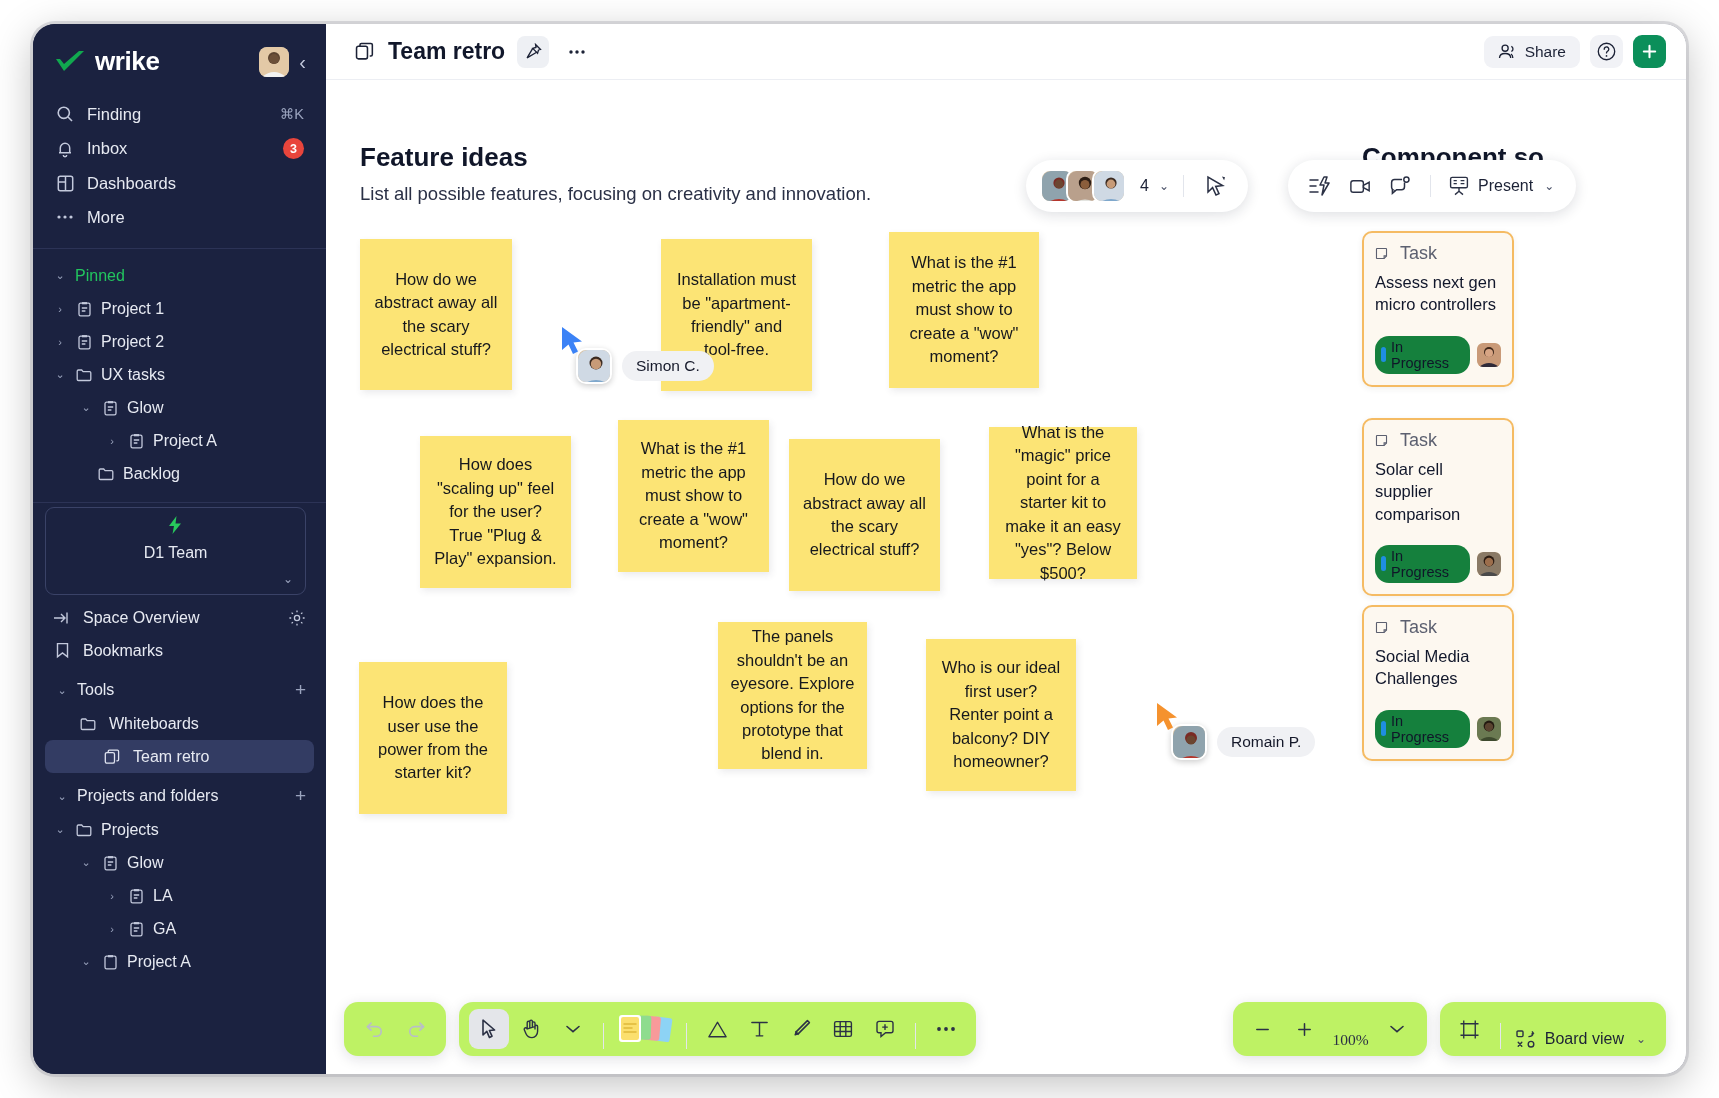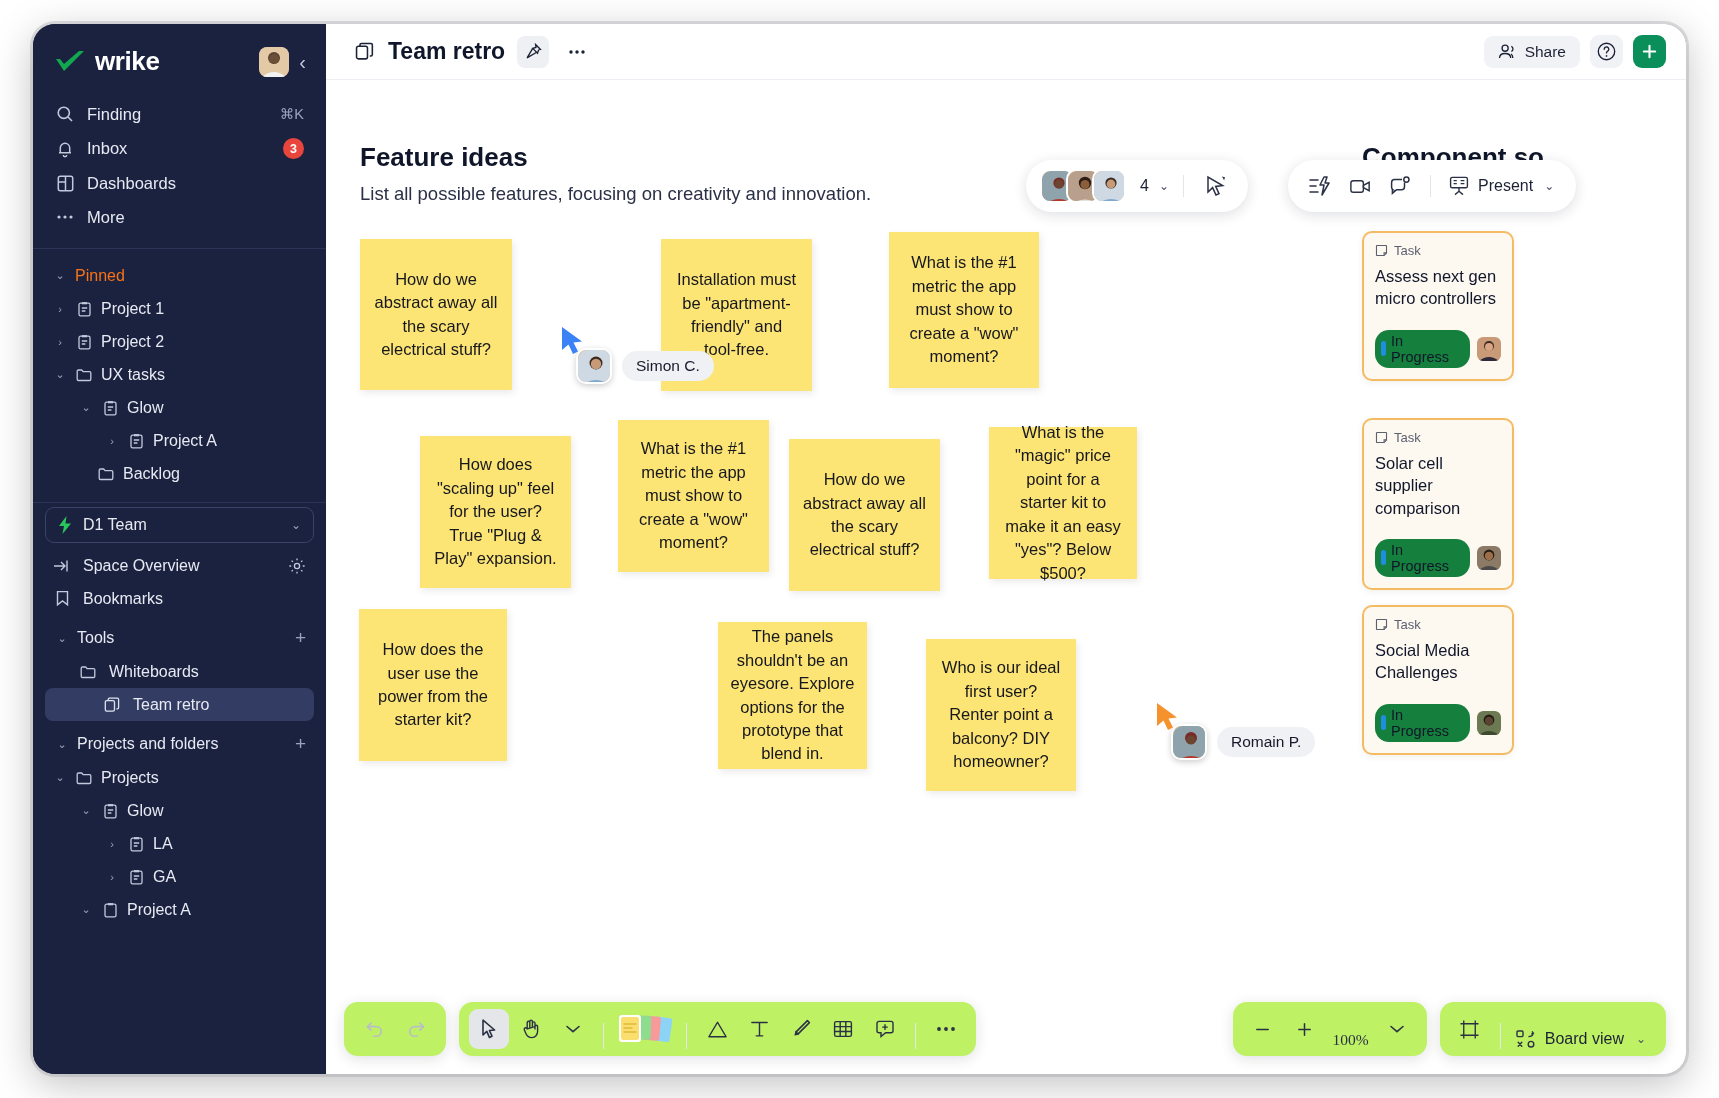--- a/index.html
+++ b/index.html
@@ -64,23 +64,24 @@
   .chev { width:14px; flex:0 0 14px; color:#97a0ba; font-size:11px; display:flex; align-items:center; justify-content:center;}
   .chev.blank { visibility:hidden; }
   .t-ico { width:18px; height:18px; flex:0 0 18px; color:#c3c9dc; display:flex;align-items:center;justify-content:center;}
 
   .section-head {
     display:flex; align-items:center; gap:8px;
     padding: 6px 20px 6px 20px; font-size:16px; color:#9aa3bd; min-height:32px;
   }
   .section-head .plus, .section-head .dots { margin-left:auto; color:#9aa3bd; font-size:19px; cursor:pointer;}
   .space-select {
-    margin: 4px 12px 0 12px; border:1px solid #3a4267; border-radius:9px;
+    margin: 4px 20px 0 12px; border:1px solid #3a4267; border-radius:9px;
     display:flex; align-items:center; gap:10px; padding:8px 12px; cursor:pointer;
     font-size:16px;
+    flex-direction:column;
   }
   .space-select .sel-chev { margin-left:auto; color:#9aa3bd; font-size:12px;}
 
   
   .main {
     flex:1; background:#ffffff; display:flex; flex-direction:column;
     position:relative; min-width:0;
   }
   .topbar {
     height:56px; flex:0 0 56px; display:flex; align-items:center;
@@ -158,21 +159,21 @@
     margin-left:4px;
   }
 
   
   .task-card {
     position:absolute; width:152px;
     background:#fdf8f0; border:2px solid #f5bb63; border-radius:10px;
     padding:10px 11px 11px 11px;
     box-shadow:0 2px 6px rgba(60,50,30,.07);
   }
-  .task-kicker { display:flex; align-items:center; gap:6px; font-size:13px; color:#5c6070; margin-bottom:7px;}
+  .task-kicker { display:flex; align-items:center; gap:12px; font-size:18px; color:#5c6070; margin-bottom:7px;}
   .task-title { font-size:16.5px; line-height:1.35; color:#11172b; }
   .task-foot { display:flex; align-items:center; gap:7px; margin-top:20px; }
   .status-chip {
     display:flex; align-items:center; gap:5px;
     background:#15803d; border-radius:14px; padding:3px 8px 3px 6px;
     font-size:14.5px; color:#101629; flex:1;
   }
   .status-bar-ico { width:5px; height:15px; border-radius:3px; background:#1f8ee0; flex:0 0 5px;}
   .task-foot .avatar { width:24px;height:24px;border-radius:6px; flex:0 0 24px;}
 
@@ -265,21 +266,21 @@
         </span>
         <span class="label">More</span>
       </div>
     </div>
 
     <div class="sb-divider"></div>
 
     <div class="tree">
       <div class="tree-row">
         <span class="chev">⌄</span>
-        <span class="label" style="color:#f97316">Pinned</span>
+        <span class="label" style="color:#22c55e">Pinned</span>
       </div>
 
       <div class="tree-row" style="padding-left:8px">
         <span class="chev">›</span>
         <span class="t-ico">
           <svg width="15" height="16" viewBox="0 0 15 16" fill="none" stroke="#c3c9dc" stroke-width="1.3">
               <rect x="2" y="2.2" width="11" height="12.6" rx="1.6"></rect>
               <path d="M5 1.1h5v2.2H5z" fill="#c3c9dc" stroke="none"></path>
               <path d="M4.8 7h5.4M4.8 10h3.6"></path>
             </svg>
@@ -528,21 +529,21 @@
       <div class="frame-title" style="left:1036px;top:62px">Component so</div>
       <div class="frame-sub" style="left:1036px;top:103px">Finding and acquir</div>
 
       <div class="note" style="left:34px;top:159px;width:152px;height:151px">How do we abstract away all the scary electrical stuff?</div>
       <div class="note" style="left:335px;top:159px;width:151px;height:152px">Installation must be "apartment-friendly" and tool-free.</div>
       <div class="note" style="left:563px;top:152px;width:150px;height:156px">What is the #1 metric the app must show to create a "wow" moment?</div>
       <div class="note" style="left:94px;top:356px;width:151px;height:152px">How does "scaling up" feel for the user? True "Plug &amp; Play" expansion.</div>
       <div class="note" style="left:292px;top:340px;width:151px;height:152px">What is the #1 metric the app must show to create a "wow" moment?</div>
       <div class="note" style="left:463px;top:359px;width:151px;height:152px">How do we abstract away all the scary electrical stuff?</div>
       <div class="note" style="left:663px;top:347px;width:148px;height:152px">What is the "magic" price point for a starter kit to make it an easy "yes"? Below $500?</div>
-      <div class="note" style="left:33px;top:529px;width:148px;height:152px">How does the user use the power from the starter kit?</div>
+      <div class="note" style="left:33px;top:582px;width:148px;height:152px">How does the user use the power from the starter kit?</div>
       <div class="note" style="left:392px;top:542px;width:149px;height:147px">The panels shouldn't be an eyesore. Explore options for the prototype that blend in.</div>
       <div class="note" style="left:600px;top:559px;width:150px;height:152px">Who is our ideal first user? Renter point a balcony? DIY homeowner?</div>
 
       <div class="task-card" style="left:1036px;top:151px">
         <div class="task-kicker">
           <span>
             <svg width="13" height="13" viewBox="0 0 14 14" fill="none" stroke="#5c6070" stroke-width="1.2">
                 <path d="M1.6 2.2A.6.6 0 012.2 1.6h9.6a.6.6 0 01.6.6v7.4l-2.6 2.8H2.2a.6.6 0 01-.6-.6z"></path>
                 <path d="M12.4 9.6H9.8v2.8"></path>
               </svg>

